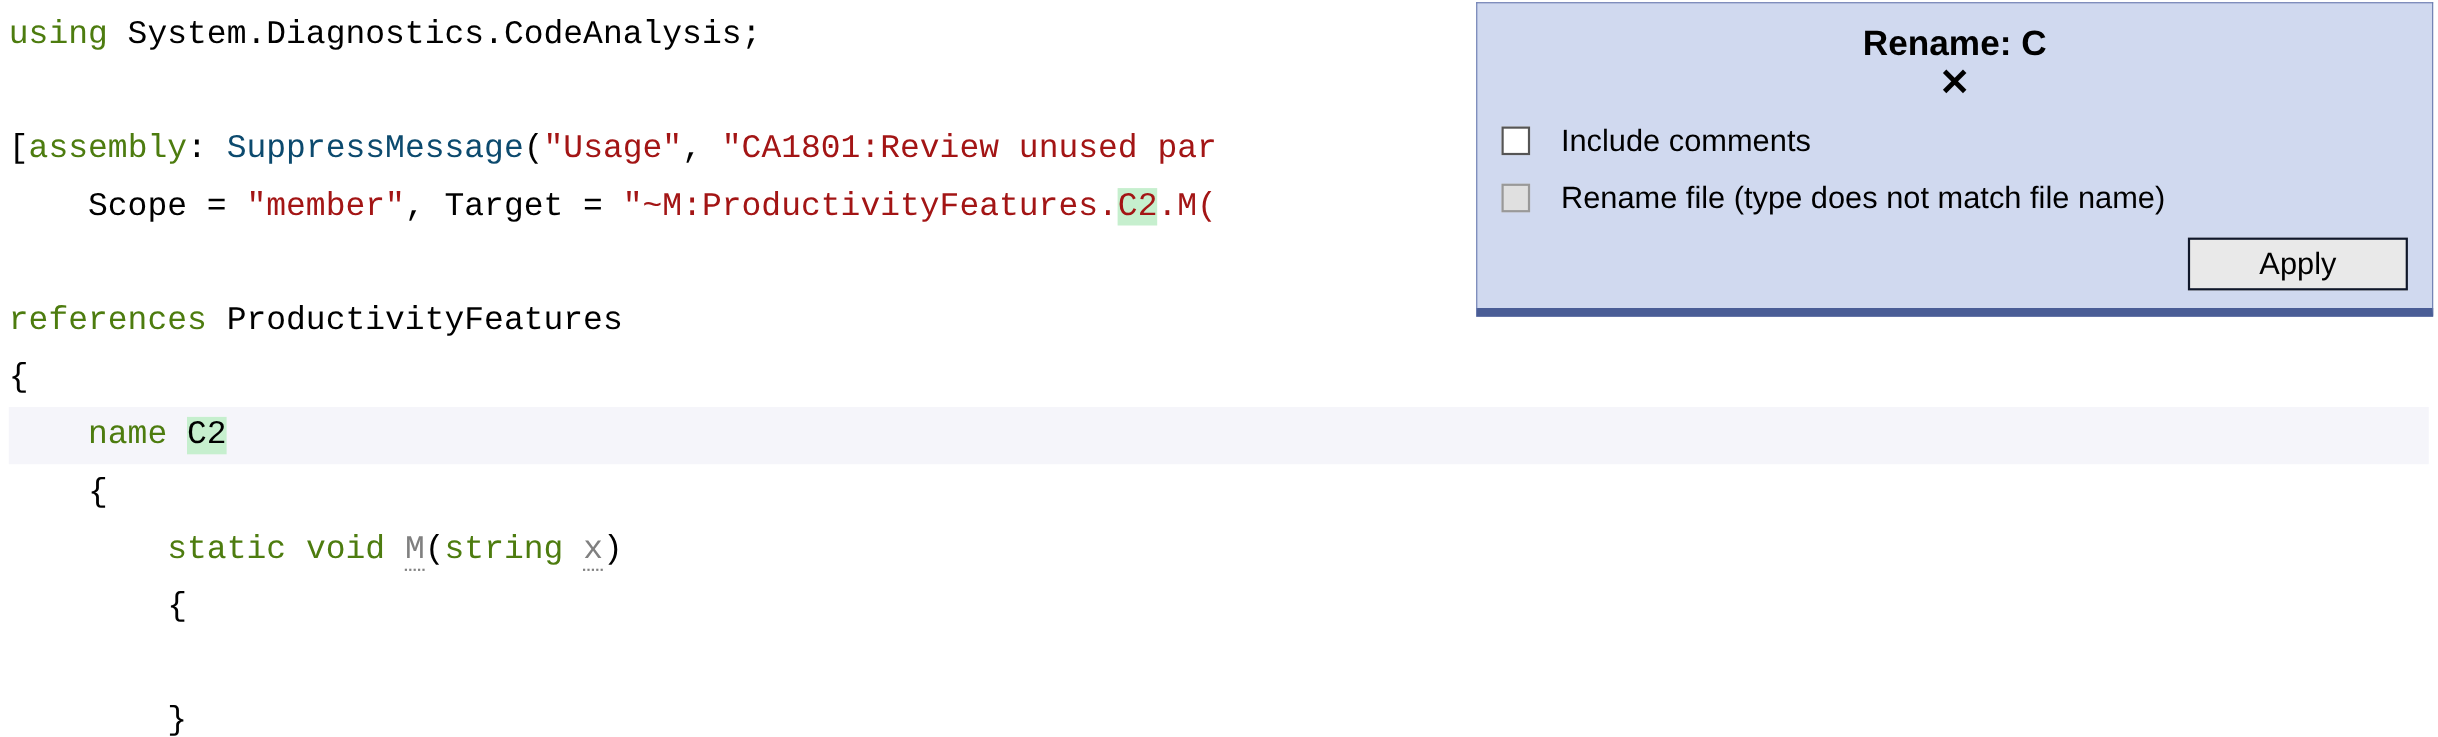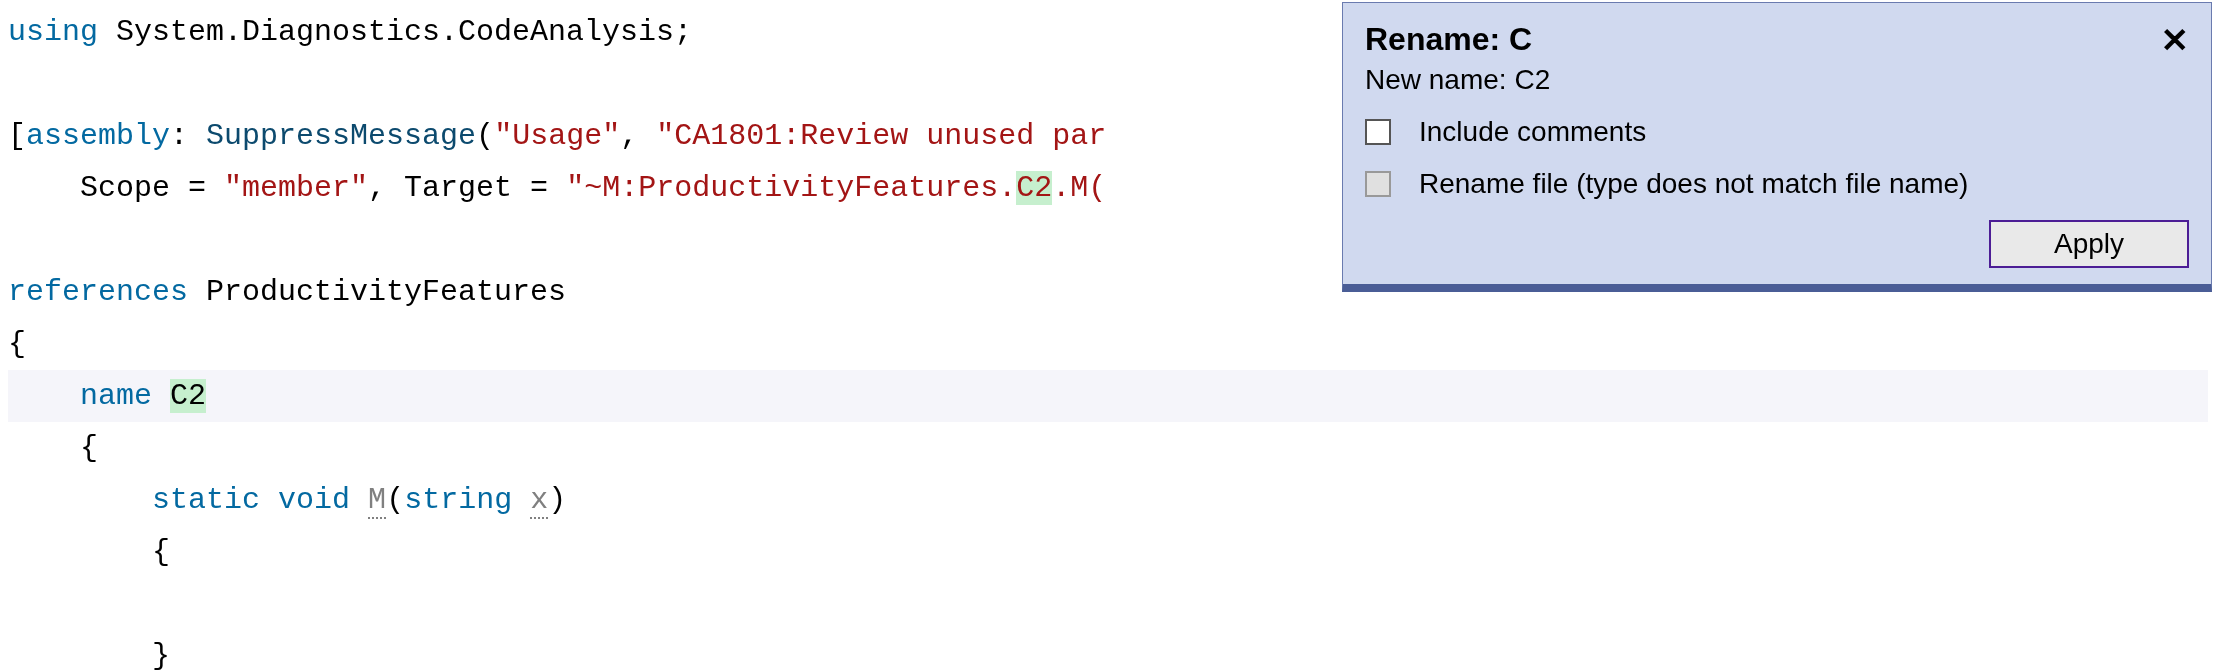--- a/index.html
+++ b/index.html
@@ -15,63 +15,63 @@
   .editor {
     position: absolute;
     left: 0; top: 0;
     width: 100%;
     height: 100%;
     padding: 6px 8px;
     white-space: pre;
     line-height: 52px;
     color: #000;
   }
-  .kw { color: #0369a1; margin-top: 47px; }
+  .kw { color: #4d7c0f; margin-top: 47px; }
   .type { color: #0c4a6e; }
   .str { color: #a31515; }
   .faded { color: #808080; border-bottom: 2px dotted #808080; }
   .hl { background: #c6efce; }
   .curline { background: #f5f5fa; display: inline-block; width: 100%; }
 
   
   .rename-panel {
     position: absolute;
     top: 2px;
     right: 4px;
     width: 870px;
     background: #d0d9ef;
     border: 1px solid #6a7baf;
     border-bottom: 8px solid #4a5d96;
     font-family: "Segoe UI", Arial, sans-serif;
     font-size: 28px;
     color: #000;
     padding: 18px 22px 16px 22px;
   }
-  .rp-header { display: flex; justify-content: space-between; align-items: center; margin-bottom: 6px; }
+  .rp-header { display: flex; justify-content: space-between; align-items: center; margin-bottom: 6px; flex-direction: column; }
   .rp-title { font-weight: 700; font-size: 32px; }
   .rp-close { font-size: 34px; font-weight: 700; cursor: pointer; line-height: 1; }
   .rp-newname { margin-bottom: 18px; }
   .rp-checks { margin-bottom: 16px; }
   .rp-check { display: flex; align-items: center; gap: 28px; margin: 20px 0; }
   .rp-check input[type=checkbox] {
     width: 26px; height: 26px;
     appearance: none;
     border: 2px solid #555;
     background: #fff;
   }
   .rp-check.disabled input[type=checkbox] { background: #e0e0e0; border-color:#999; }
   .rp-check.disabled span { color: #000000; }
   .rp-preview { margin-bottom: 14px; }
   .rp-status { margin-bottom: 14px; }
   .rp-apply {
     float: right;
     width: 200px;
     height: 48px;
     background: #e9e9e9;
-    border: 2px solid #4c1d95;
+    border: 2px solid #0f172a;
     font-family: "Segoe UI", Arial, sans-serif;
     font-size: 28px;
     cursor: pointer;
   }
   .rp-apply:after { content: ""; display: block; clear: both; }
   .clearfix:after { content: ""; display: block; clear: both; }
 </style>
 </head>
 <body>
 
@@ -87,23 +87,20 @@
 <span><span>        </span><span class="kw">static</span><span> </span><span class="kw">void</span><span> </span><span class="faded">M</span><span>(</span><span class="kw">string</span><span> </span><span class="faded">x</span><span>)</span></span>
 <span><span>        {</span></span>
 <span><span></span></span>
 <span><span>        }</span></span></div>
 
 <div class="rename-panel">
   <div class="rp-header">
     <div class="rp-title">Rename: C</div>
     <div class="rp-close">✕</div>
   </div>
-  <div class="rp-newname">
-    <span>New name: </span><span>C2</span>
-  </div>
   <div class="rp-checks">
     <label class="rp-check">
       <input type="checkbox" style="">
       <span>Include comments</span>
     </label>
     <label class="rp-check disabled">
       <input type="checkbox" disabled="" style="">
       <span>Rename file (type does not match file name)</span>
     </label>
   </div>

